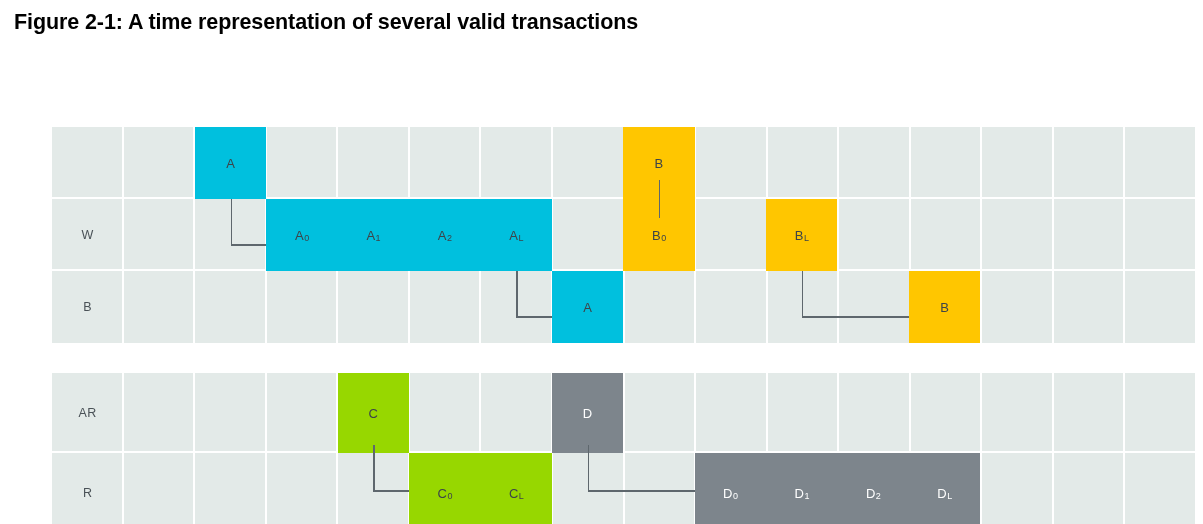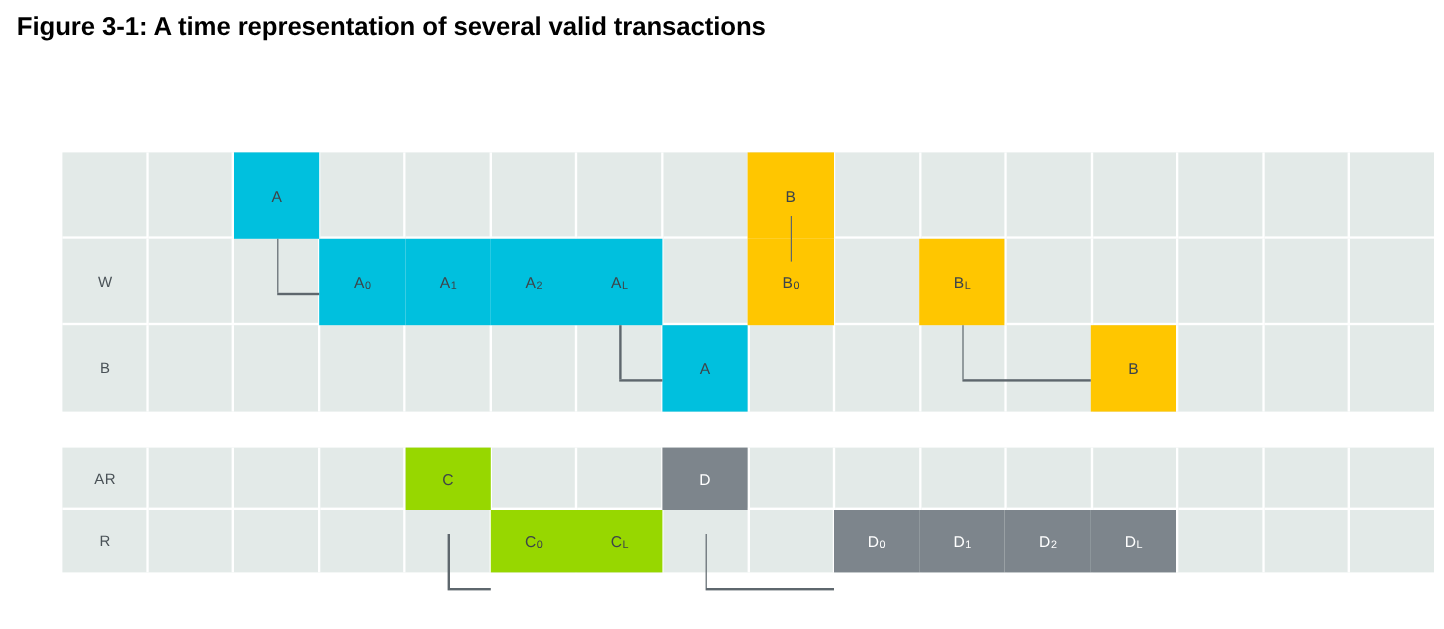--- a/index.html
+++ b/index.html
@@ -33,21 +33,21 @@
   }
   #panel-schedule-write { top: 127px; height: 218px; }
   #panel-schedule-read  { top: 373px; height: 146px; }
 
   .grid-row {
     position: relative;
     width: 100%;
     height: 72px;
     box-sizing: border-box;
   }
-  #panel-schedule-read .grid-row { height: 52px; }
+  #panel-schedule-read .grid-row { height: 80px; }
 
   .grid-cells {
     position: absolute;
     left: 0; top: 0; right: 0; bottom: 0;
     display: flex;
   }
   .grid-cell {
     flex: 1 1 0;
     background: #e3eae8;
     border-right: 2px solid #ffffff;
@@ -105,21 +105,21 @@
   }
   .connector .hline {
     position: absolute;
     height: 1.5px;
     background: #5e676d;
   }
 </style>
 </head>
 <body>
 
-<div id="figure-title">Figure 3-1: A time representation of several valid transactions</div>
+<div id="figure-title">Figure 2-1: A time representation of several valid transactions</div>
 
 <div class="panel" id="panel-schedule-write">
     <div class="grid-row">
       <div class="grid-cells">
         <div class="grid-cell"></div>
         <div class="grid-cell"></div>
         <div class="grid-cell"></div>
         <div class="grid-cell"></div>
         <div class="grid-cell"></div>
         <div class="grid-cell"></div>

